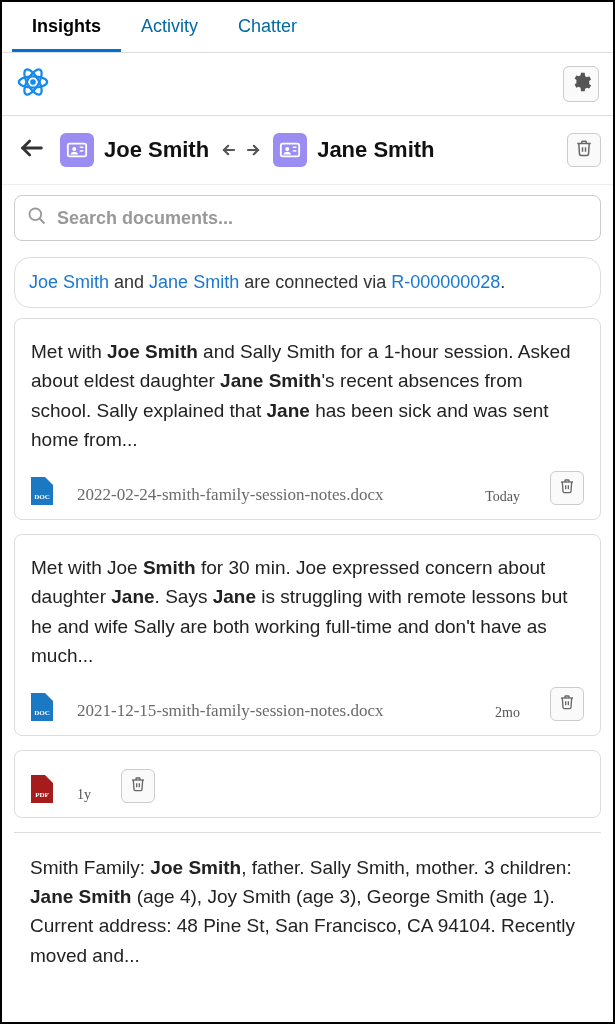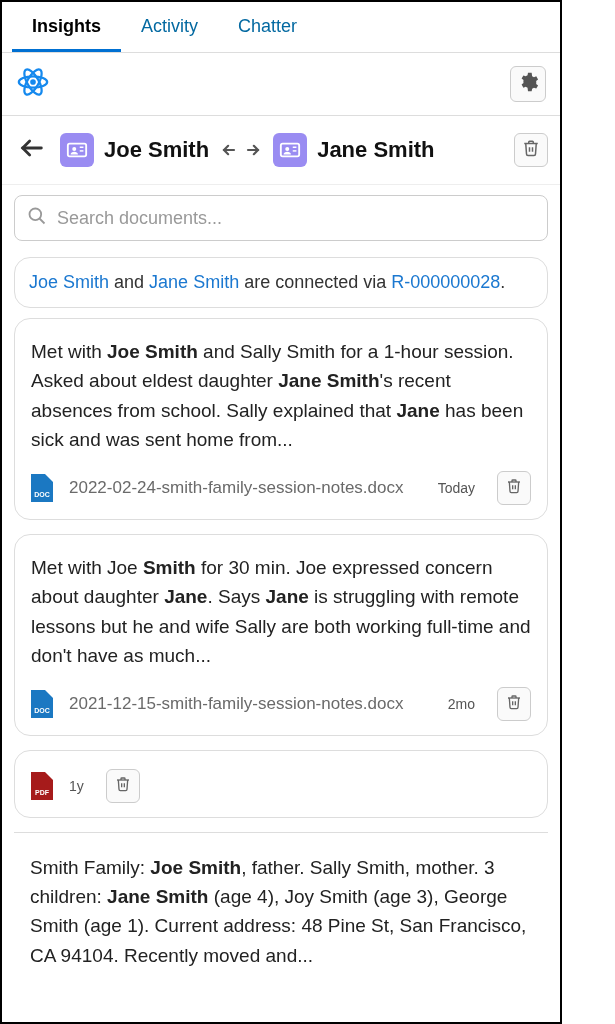--- a/index.html
+++ b/index.html
@@ -1,17 +1,17 @@
 <!DOCTYPE html>
 <html><head>
 <meta charset="utf-8">
 <style>
   * { box-sizing: border-box; margin: 0; padding: 0; }
   html, body { width: 615px; height: 1024px; font-family: -apple-system, BlinkMacSystemFont, "Segoe UI", Arial, sans-serif; background: #fff; color: #222; }
-  .frame { width: 562px; height: 1024px; border: 2px solid #000; overflow: hidden; display: flex; flex-direction: column; }
+  .frame { width: 615px; height: 1024px; border: 2px solid #000; overflow: hidden; display: flex; flex-direction: column; }
 
   
   .tabs { display: flex; border-bottom: 1px solid #ddd; padding: 0 10px; }
   .tab { padding: 14px 20px 12px; font-size: 18px; color: #0369a1; cursor: pointer; border-bottom: 3px solid transparent; }
   .tab.active { font-weight: 700; color: #000; border-bottom-color: #0070d2; }
 
   
   .app-header { display: flex; align-items: center; justify-content: space-between; padding: 12px 14px; border-bottom: 1px solid #ddd; }
   .atom-icon { color: #1589ee; }
   .gear-btn { width: 36px; height: 36px; border: 1px solid #ccc; border-radius: 6px; display: flex; align-items: center; justify-content: center; background: #fafafa; cursor: pointer; }
@@ -22,33 +22,33 @@
   .contact-badge { width: 34px; height: 34px; border-radius: 6px; background: #9a8cf2; display: flex; align-items: center; justify-content: center; }
   .contact-badge svg { display:block; }
   .person-name { font-size: 22px; font-weight: 800; color: #111; }
   .arrow-pair { display: flex; gap: 4px; color: #555; }
   .spacer { flex: 1; }
   .trash-btn { width: 34px; height: 34px; border: 1px solid #ccc; border-radius: 6px; background: #fafafa; display: flex; align-items: center; justify-content: center; cursor: pointer; color: #555; }
 
   
   .search-wrap { padding: 10px 12px; }
   .search-box { display: flex; align-items: center; gap: 10px; border: 1px solid #ccc; border-radius: 8px; padding: 10px 12px; color: #888; }
-  .search-input { flex: 1; border: none; outline: none; font-size: 18px; color: #444; background: transparent; }
+  .search-input { flex: 1; border: none; outline: none; font-size: 18px; color: #444; background: transparent; font-weight: bold; }
   .search-input::placeholder { color: #999; }
 
   
   .conn-card { margin: 6px 12px 10px; border: 1px solid #ddd; border-radius: 16px; padding: 14px 14px; font-size: 18px; color: #333; }
   .link { color: #1b78d0; cursor: pointer; }
 
   
   .cards { display: flex; flex-direction: column; gap: 14px; padding: 0 12px 12px; }
-  .card { border: 1px solid #ddd; border-radius: 16px; padding: 18px 16px 14px; }
+  .card { border: 1px solid #ddd; border-radius: 8px; padding: 18px 16px 14px; }
   .excerpt { font-size: 19px; line-height: 1.55; color: #222; margin-bottom: 16px; }
   .excerpt b { font-weight: 700; }
-  .card-footer { display: flex; align-items: center; gap: 16px; }
+  .card-footer { display: flex; align-items: flex-end; gap: 24px; font-family: Liberation Serif, serif; }
   .file-icon { width: 22px; height: 28px; position: relative; }
   .file-icon.doc { background: #1b78c2; }
   .file-icon.pdf { background: #a61b1b; }
   .file-icon::before { content: ""; position: absolute; top: 0; right: 0; border-top: 8px solid #fff; border-left: 8px solid transparent; }
   .file-icon .ext { position:absolute; bottom:4px; left:0; right:0; text-align:center; font-size:7px; color:#fff; font-weight:600; }
   .filename { flex: 1; color: #6a6a6a; font-size: 17px; }
   .age { color: #555; font-size: 14px; margin-right: 6px; }
 
   .last-card { border: none; border-top: 1px solid #ddd; border-radius: 0; padding-top: 20px; }
 </style>

